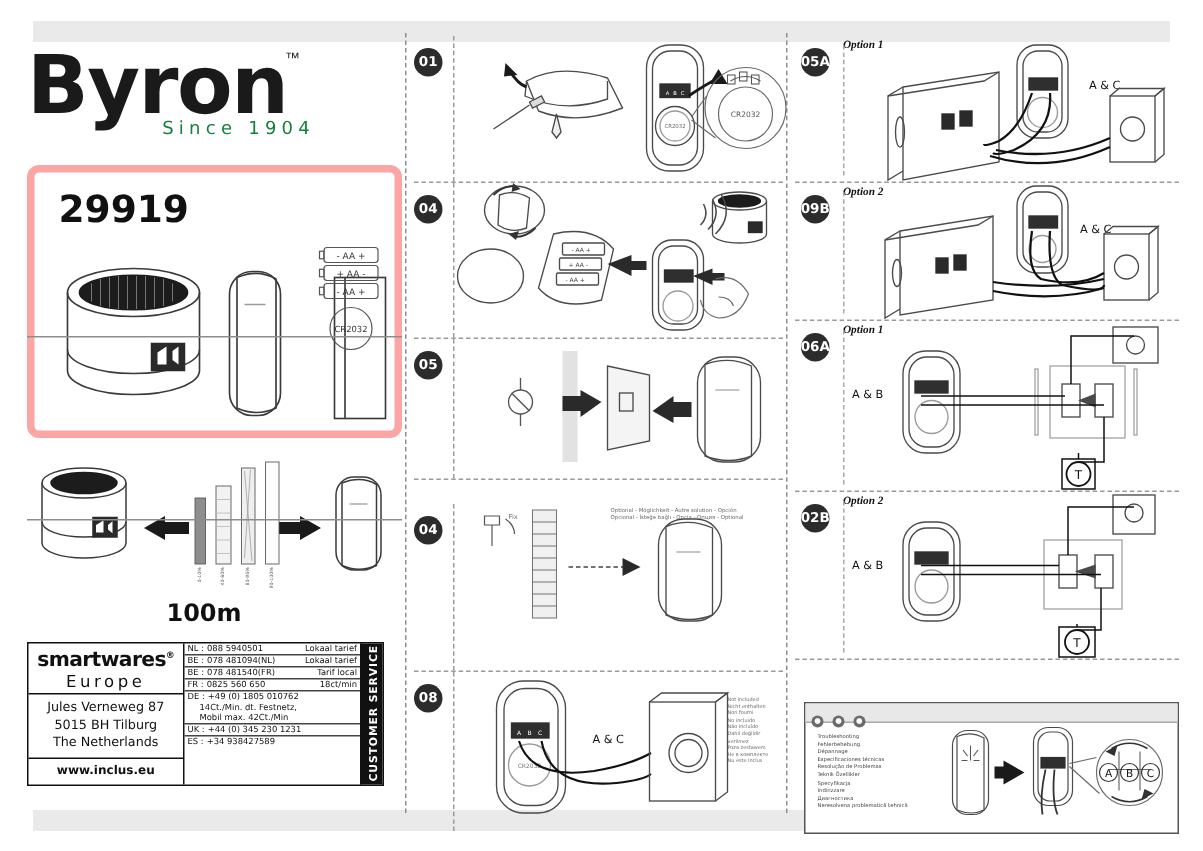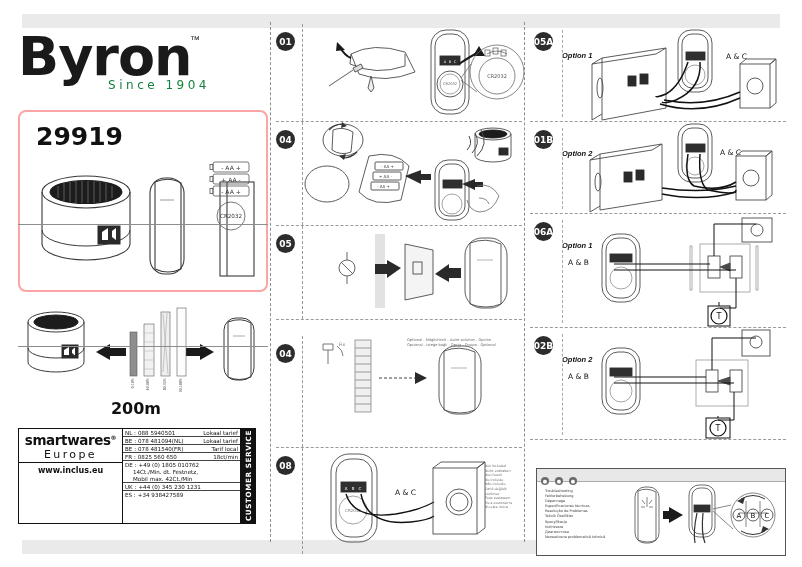--- a/index.html
+++ b/index.html
@@ -27,21 +27,21 @@
     color: #1a1a1a; line-height: 58px;
   }
   .brand-tm { position: absolute; left: 172px; top: 6px; font-size: 10px; color: #1a1a1a; }
   .brand-since {
     position: absolute; right: 58px; top: 50px;
     font-size: 12px; letter-spacing: 3.5px; color: #15803d;
     font-family: "DejaVu Sans", sans-serif;
   }
 
   .card {
-    position: relative; border: 2px solid #fca5a5; border-radius: 8px;
+    position: relative; border: 5px solid #fca5a5; border-radius: 8px;
     background: #fff;
   }
   .card-a { height: 182px; margin-top: 4px; }
   .model-no {
     position: absolute; left: 16px; top: 10px;
     font-size: 25px; font-weight: 700; color: #111;
     font-family: "DejaVu Sans", sans-serif;
   }
 
   .range-box { position: relative; height: 114px; margin-top: 14px; }
@@ -109,23 +109,23 @@
     position: absolute; font-size: 3.3px; color: #6a6a6a; line-height: 4.6px;
     font-family: "DejaVu Sans", sans-serif;
   }
   .note.lg { font-size: 3.6px; line-height: 5.2px; }
 
   
   .col-right { position: absolute; left: 530px; top: 24px; width: 256px; height: 516px; }
   .opt { position: relative; border-bottom: 1px dashed #9a9a9a; }
   .opt:last-child { border-bottom: none; }
   .opt-title {
-    position: absolute; left: 32px; top: 27px;
+    position: absolute; left: 32px; top: 1px;
     font-size: 7.5px; font-style: italic; font-weight: 700; color: #111;
-    font-family: Liberation Sans, sans-serif;
+    font-family: Liberation Serif, serif;
   }
   .ab {
     position: absolute; font-size: 7.5px; color: #111; font-weight: 400;
     font-family: "DejaVu Sans", sans-serif;
   }
   .tsbox {
     position: absolute; left: 6px; top: 444px; width: 250px; height: 88px;
     border: 1px solid #555; background: #fff;
   }
   .tshead { height: 13px; background: #e8e8e8; border-bottom: 1px solid #aaa; padding-left: 4px; }
@@ -258,29 +258,34 @@
         <g fill="none" stroke="#3a3a3a" stroke-width="1">
           <rect x="206" y="18" width="30" height="62" rx="12"></rect>
           <path d="M210 22 q13 -5 23 1 v54 q-12 5 -23 0 z"></path>
           <line x1="215" y1="36" x2="227" y2="36" stroke="#aaa"></line>
         </g>
       </svg>
       <div class="matlabel" style="left:113px;top:78px">0-10%</div>
       <div class="matlabel" style="left:128px;top:78px">40-80%</div>
       <div class="matlabel" style="left:145px;top:78px">80-95%</div>
       <div class="matlabel" style="left:161px;top:78px">90-100%</div>
-      <div class="range-label" style="left:58px;right:auto;width:120px;bottom:-4px">200m</div>
+      <div class="range-label" style="left:58px;right:auto;width:120px;bottom:-4px">100m</div>
     </div>
     <div class="rule" style="left:0;top:318px;width:250px;"></div>
 
     <div class="contact-card">
       <div class="cc-left">
         <div class="cc-logo">
           <div class="sw"><span>smartwares</span><sup>®</sup></div>
           <div class="eu">Europe</div>
+        </div>
+        <div class="cc-addr">
+          <div>Jules Verneweg 87</div>
+          <div>5015 BH Tilburg</div>
+          <div>The Netherlands</div>
         </div>
         <div class="cc-web">www.inclus.eu</div>
       </div>
 
       <div class="cc-mid">
         <div class="cc-row">
           <span class="cc-k">NL :</span>
           <span class="cc-k" style="margin-left:2px">088 5940501</span>
           <span class="cc-v">Lokaal tarief</span>
         </div>
@@ -577,21 +582,21 @@
         <g fill="none" stroke="#111" stroke-width="1.5">
           <path d="M114 32 q-8 24 -22 32 q-10 4 -10 2"></path>
           <path d="M126 32 q2 26 -24 38 q-12 4 -14 2"></path>
           <path d="M90 70 q40 8 76 -8"></path>
           <path d="M86 74 q40 12 80 -6"></path>
         </g>
       </svg>
     </div>
 
     <div class="opt" style="height:92px">
-      <div class="badge" style="left:4px">01B</div>
+      <div class="badge" style="left:4px">09B</div>
       <div class="opt-title">Option 2</div>
       <span class="ab" style="left:190px;top:26px">A &amp; C</span>
       <div style="position:absolute;left:32px;top:6px;bottom:4px;border-left:1px dashed #aaa"></div>
       <svg width="210" height="84" style="position:absolute;left:44px;top:4px">
         <g fill="none" stroke="#4a4a4a" stroke-width="0.9">
           <path d="M26 28 l62 -10 v56 l-62 10 z"></path>
           <path d="M26 28 l-10 6 v52 l10 -6"></path>
           <path d="M16 34 l62 -10 l10 -6"></path>
           <ellipse cx="24" cy="56" rx="3" ry="9"></ellipse>
           <rect x="50" y="46" width="8" height="10" fill="#2a2a2a" stroke="#2a2a2a"></rect>

